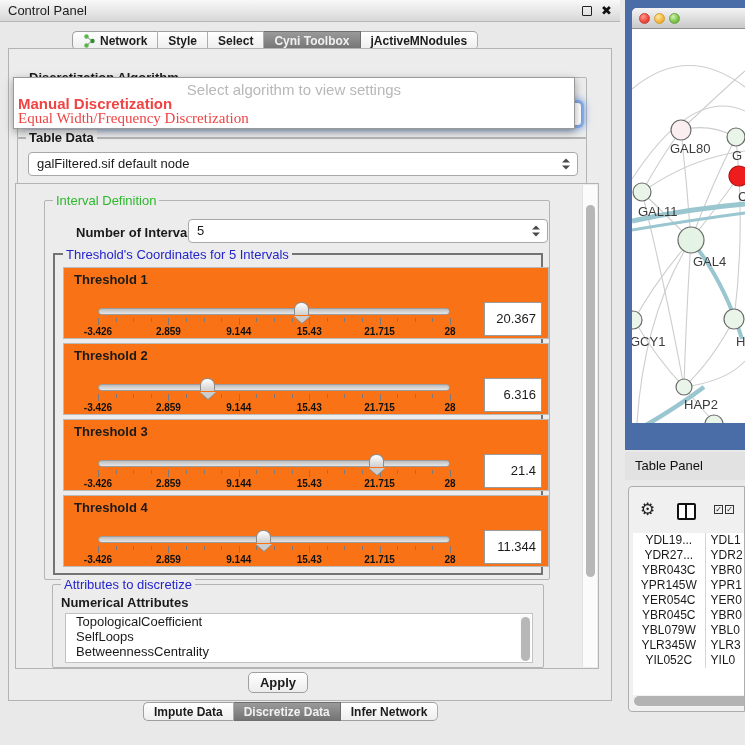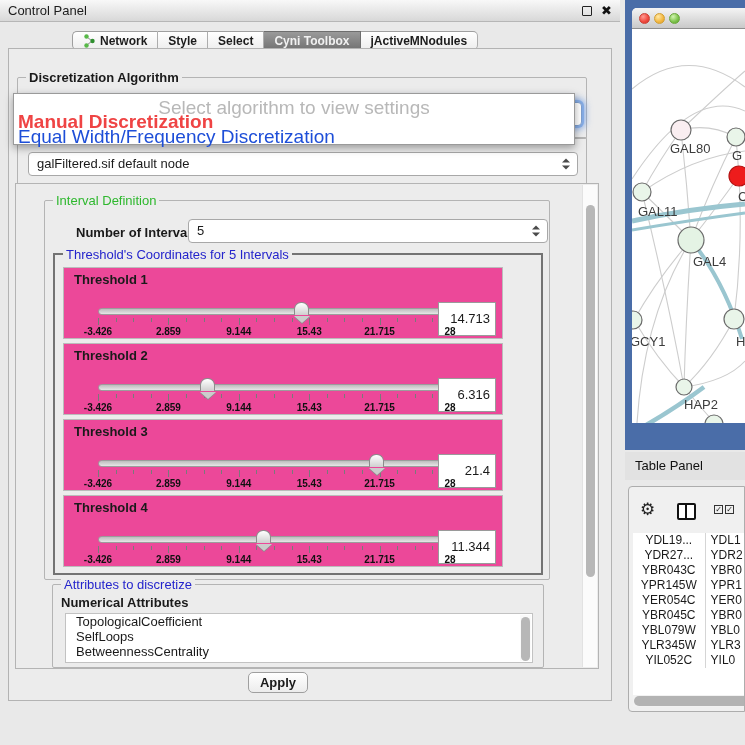--- a/index.html
+++ b/index.html
@@ -38,41 +38,41 @@
   .combo { position:absolute; background:#ffffff; border:1px solid #a8a8a8; border-radius:4px;
     font-size:13px; line-height:22px; padding:0 20px 0 8px; height:24px; white-space:nowrap; overflow:hidden; }
   .spin { position:absolute; right:6px; top:50%; transform:translateY(-50%); width:9px; height:11px; }
   .spin::before { content:""; position:absolute; top:0; left:0; border-left:4px solid transparent; border-right:4px solid transparent; border-bottom:4px solid #4a4a4a; }
   .spin::after  { content:""; position:absolute; bottom:0; left:0; border-left:4px solid transparent; border-right:4px solid transparent; border-top:4px solid #4a4a4a; }
 
   .g-alg { left:8px; top:28px; width:570px; height:62px; }
   .combo-alg { left:10px; top:24px; width:554px;
     box-shadow:0 0 0 2px #84abe4, 0 0 7px 3px rgba(92,144,228,.75); border-color:#7d9fd0; }
 
-  .popup { position:absolute; left:4px; top:44px; width:562px; height:52px; background:#ffffff;
-    border:1px solid #9a9a9a; box-shadow:0 3px 8px rgba(0,0,0,.35); z-index:6; font-size:19px; }
+  .popup { position:absolute; left:4px; top:28px; width:562px; height:52px; background:#ffffff;
+    border:1px solid #9a9a9a; box-shadow:0 3px 8px rgba(0,0,0,.35); z-index:6; font-size:15px; }
   .popup-hint { position:absolute; left:0; top:3px; width:100%; text-align:center; color:#b8b8b8; }
   .popup-item1 { position:absolute; left:4px; top:17px; font-weight:bold; color:#ef4444; }
-  .popup-item2 { position:absolute; left:4px; top:32px; color:#1d4ed8; }
+  .popup-item2 { position:absolute; left:4px; top:32px; color:#ef4444;font-family:Liberation Serif, serif; }
 
   .g-table { left:8px; top:88px; width:570px; height:59px; }
   .combo-table { left:10px; top:14px; width:550px; }
 
   .viewport { position:absolute; left:6px; top:134px; width:584px; height:486px;
     border:1px solid #b4b4b4; background:#ececec; overflow:hidden; }
   .vp-scroll { position:absolute; right:1px; top:1px; bottom:1px; width:15px;
     background:#fbfbfb; border-left:1px solid #e2e2e2; }
   .vthumb { position:absolute; left:3px; width:9px; background:#b7b7b7; border-radius:6px; }
 
   .g-interval { left:28px; top:16px; width:506px; height:380px; }
   .num-label { position:absolute; left:31px; top:24px; font-size:13px; font-weight:bold; }
   .combo-num { left:143px; top:18px; width:360px; }
   .g-thresh { position:absolute; left:8px; top:52px; width:490px; height:322px; border:2px solid #737373; }
 
-  .trow { position:absolute; left:8px; width:440px; height:72px; border:1px solid #bbbbbb; background:#ec4899; }
+  .trow { position:absolute; left:8px; width:486px; height:72px; border:1px solid #bbbbbb; background:#f97316; }
   .trow-label { position:absolute; left:10px; top:4px; font-size:13px; font-weight:bold; }
   .track { position:absolute; left:34px; top:40px; width:352px; height:7px;
     background:linear-gradient(#bdbdbd,#e6e6e6); border:1px solid #9c9c9c; border-radius:4px; }
   .thumb { position:absolute; top:34px; width:15px; height:13px;
     background:linear-gradient(#ffffff,#cfcfcf); border:1px solid #8c8c8c; border-bottom:none;
     border-radius:7px 7px 1px 1px; z-index:2; }
   .thumb::after { content:""; position:absolute; left:-1px; top:13px; width:0; height:0;
     border-left:8px solid transparent; border-right:8px solid transparent; border-top:7px solid #cccccc;
     filter:drop-shadow(0 1px 0 #8c8c8c); }
   .ticks { position:absolute; left:34px; top:50px; width:352px; height:8px; }
@@ -221,21 +221,21 @@
                   <span class="tick" style="left: 228.8px;"></span>
                   <span class="tick" style="left: 246.4px;"></span>
                   <span class="tick" style="left: 264px;"></span>
                   <span class="tick major" style="left: 281.6px;"></span>
                   <span class="tick" style="left: 299.2px;"></span>
                   <span class="tick" style="left: 316.8px;"></span>
                   <span class="tick" style="left: 334.4px;"></span>
                   <span class="tick major" style="left: 352px;"></span>
                 </div>
               <div class="scale-labels"></div>
-              <div class="valbox">14.713</div>
+              <div class="valbox">20.367</div>
             <span class="scale-label" style="left: 11px;">-3.426</span>
                 <span class="scale-label" style="left: 81.4px;">2.859</span>
                 <span class="scale-label" style="left: 151.8px;">9.144</span>
                 <span class="scale-label" style="left: 222.2px;">15.43</span>
                 <span class="scale-label" style="left: 292.6px;">21.715</span>
                 <span class="scale-label" style="left: 363px;">28</span>
               </div>
 
             <div class="trow" style="top:88px">
               <span class="trow-label">Threshold 2</span>
@@ -364,20 +364,31 @@
         </div>
 
         <div class="vp-scroll">
           <div class="vthumb" style="top:20px; height:372px;"></div>
         </div>
       </div>
 
       <div class="apply-btn">Apply</div>
     </div>
 
+    <div class="seg-row bottom-tabs">
+      <div class="seg">
+          <span>Impute Data</span>
+        </div>
+      <div class="seg sel">
+          <span>Discretize Data</span>
+        </div>
+      <div class="seg">
+          <span>Infer Network</span>
+        </div>
+    </div>
   </div>
 
   <div class="net-win">
     <div class="net-inner">
       <div class="mac-bar">
         <span class="tl red"></span>
         <span class="tl yel"></span>
         <span class="tl grn"></span>
       </div>
       <div class="net-canvas">

